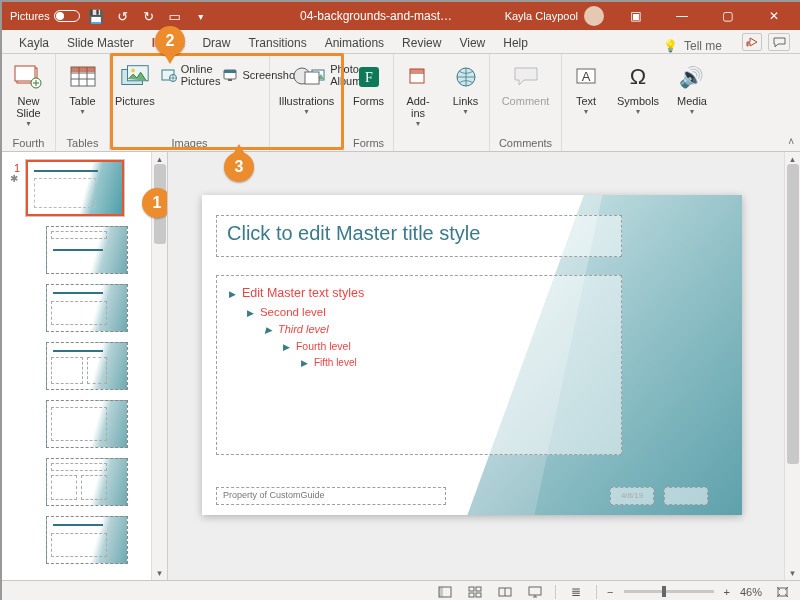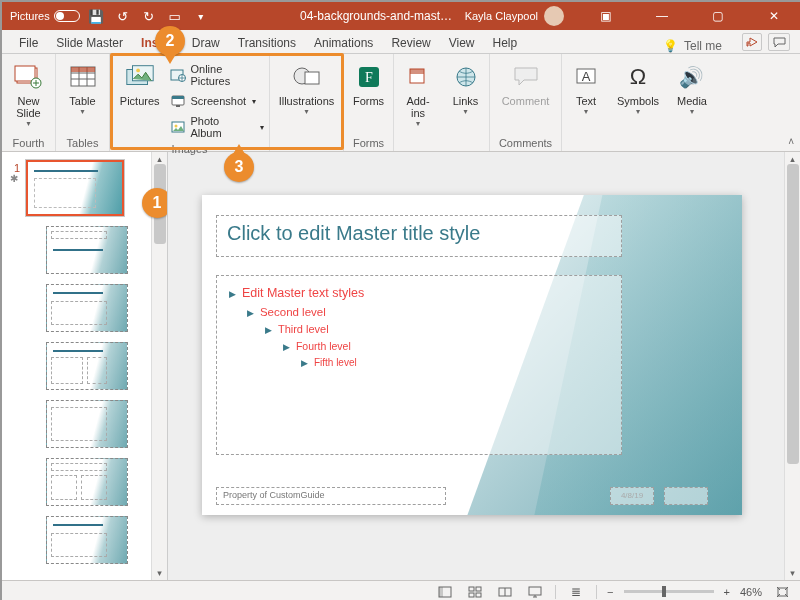--- a/index.html
+++ b/index.html
@@ -6,21 +6,21 @@
   * { box-sizing:border-box; }
 
   
   .titlebar { background:#B7472A; color:#fff; height:28px; display:flex; align-items:center; padding:0 4px 0 8px; }
   .titlebar .zone-left { display:flex; align-items:center; gap:8px; width:290px;}
   .autosave { display:flex; align-items:center; gap:4px; font-size:11px; }
   .toggle { width:26px; height:12px; border:1px solid #fff; border-radius:6px; position:relative; }
   .toggle::after { content:""; position:absolute; width:8px; height:8px; border-radius:50%; background:#fff; top:1px; left:1px; }
   .qat-btn { width:18px; height:18px; display:flex; align-items:center; justify-content:center; font-size:13px; color:#fff;}
   .titlebar .zone-center { flex:1; text-align:left; font-size:12px; white-space:nowrap; overflow:hidden;}
-  .titlebar .zone-right { display:flex; align-items:center; gap:12px; }
+  .titlebar .zone-right { display:flex; align-items:center; gap:2px; }
   .user { font-size:11px; display:flex; align-items:center; gap:6px; padding-right:8px;}
   .user .avatar { width:20px; height:20px; border-radius:50%; background:#e6c9b3; }
   .winctl { width:44px; height:28px; display:flex; align-items:center; justify-content:center; font-size:12px;}
   .winctl.close { background:rgba(0,0,0,0);}
 
   
   .tabs { background:#F3F2F1; height:24px; display:flex; align-items:flex-end; padding:0 8px; gap:0; border-bottom:1px solid #ccc; position:relative;}
   .tab { padding:3px 9px; font-size:12px; color:#444; cursor:pointer; }
   .tab.active { color:#B7472A; font-weight:600; }
   .tabs .spacer { flex:1; }
@@ -74,21 +74,21 @@
   .slidebg { position:absolute; inset:0; overflow:hidden;}
   .slidebg::before { content:""; position:absolute; right:-80px; top:-40px; width:300px; height:420px; background:linear-gradient(120deg, rgba(100,170,180,.25), rgba(50,130,145,.75)); transform:skewX(-20deg);}
   .slidebg::after { content:""; position:absolute; right:-40px; top:-20px; width:220px; height:420px; background:linear-gradient(120deg, rgba(150,200,205,.35), rgba(70,150,160,.55)); transform:skewX(-12deg);}
   .ph { position:absolute; border:1px dashed #9f9f9f; background:rgba(255,255,255,.5);}
   .ph.title { left:14px; top:20px; right:120px; height:42px; padding:6px 10px; color:#3A7A8A; font-size:20px;}
   .ph.body  { left:14px; top:80px; right:120px; height:180px; padding:10px 12px; font-size:12px; color:#ef4444;}
   .ph.body ul { list-style:none; margin:0; padding:0;}
   .ph.body li::before { content:"▶"; color:#3A7A8A; font-size:9px; margin-right:6px;}
   .lvl1{ padding-left:0; font-size:12.5px; margin-bottom:6px;} 
   .lvl2{ padding-left:18px; font-size:11.5px; margin-bottom:5px;} 
-  .lvl3{ padding-left:36px; font-size:11px; margin-bottom:5px;} 
+  .lvl3{ padding-left:36px; font-size:11px; margin-bottom:5px;font-style:italic;} 
   .lvl4{ padding-left:54px; font-size:10.5px; margin-bottom:5px;} 
   .lvl5{ padding-left:72px; font-size:10px;}
   .ph.footer { left:14px; bottom:10px; width:230px; height:18px; font-size:9px; color:#777; padding:2px 6px;margin-top:12px;}
   .ph.small1 { right:88px; bottom:10px; width:44px; height:18px; font-size:8px; color:#aaa; text-align:center; padding-top:3px;}
   .ph.small2 { right:34px; bottom:10px; width:44px; height:18px;}
   
   .rulerspace { position:absolute; left:0; top:0; right:18px; bottom:0;}
   .editor .vscroll { position:absolute; right:0; top:0; bottom:0;}
   .editor .vscroll .thumb { height:300px; }
 
@@ -122,21 +122,21 @@
       <span class="avatar"></span>
     </div>
     <div class="winctl">▣</div>
     <div class="winctl">―</div>
     <div class="winctl">▢</div>
     <div class="winctl close">✕</div>
   </div>
 </div>
 
 <div class="tabs">
-  <div class="tab">File</div>
+  <div class="tab">Kayla</div>
   <div class="tab">Slide Master</div>
 
   <div class="tab active">Insert</div>
   <div class="tab">Draw</div>
   <div class="tab">Transitions</div>
   <div class="tab">Animations</div>
   <div class="tab">Review</div>
   <div class="tab">View</div>
   <div class="tab">Help</div>
   <div class="spacer"></div>
@@ -200,21 +200,21 @@
         <div class="ico">
           <svg width="34" height="28" viewBox="0 0 34 28">
               <rect x="3" y="6" width="22" height="16" fill="#cfe6ea" stroke="#3A7A8A"></rect>
               <rect x="9" y="2" width="22" height="16" fill="#eaf4f5" stroke="#3A7A8A"></rect>
               <circle cx="15" cy="7" r="2" fill="#f2c94c"></circle>
               <path d="M10 16l5-5 4 4 4-6 6 9" fill="#6fb07f" stroke="#3a7a3a"></path>
             </svg>
         </div>
         <div class="cap">Pictures</div>
       </div>
-      <div style="display:flex; flex-direction:column; gap:2px; padding-top:4px;">
+      <div style="display:flex; flex-direction:row; gap:2px; padding-top:4px;">
         <div class="smallbtn">
           <span class="sico">
             <svg width="16" height="14" viewBox="0 0 16 14">
                 <rect x="1" y="2" width="12" height="10" fill="#eaf4f5" stroke="#3A7A8A"></rect>
                 <circle cx="12" cy="10" r="3.5" fill="#fff" stroke="#3A7A8A"></circle>
                 <path d="M12 7v6M9 10h6" stroke="#3A7A8A" stroke-width=".8"></path>
               </svg>
           </span>
           <span>Online Pictures</span>
         </div>

